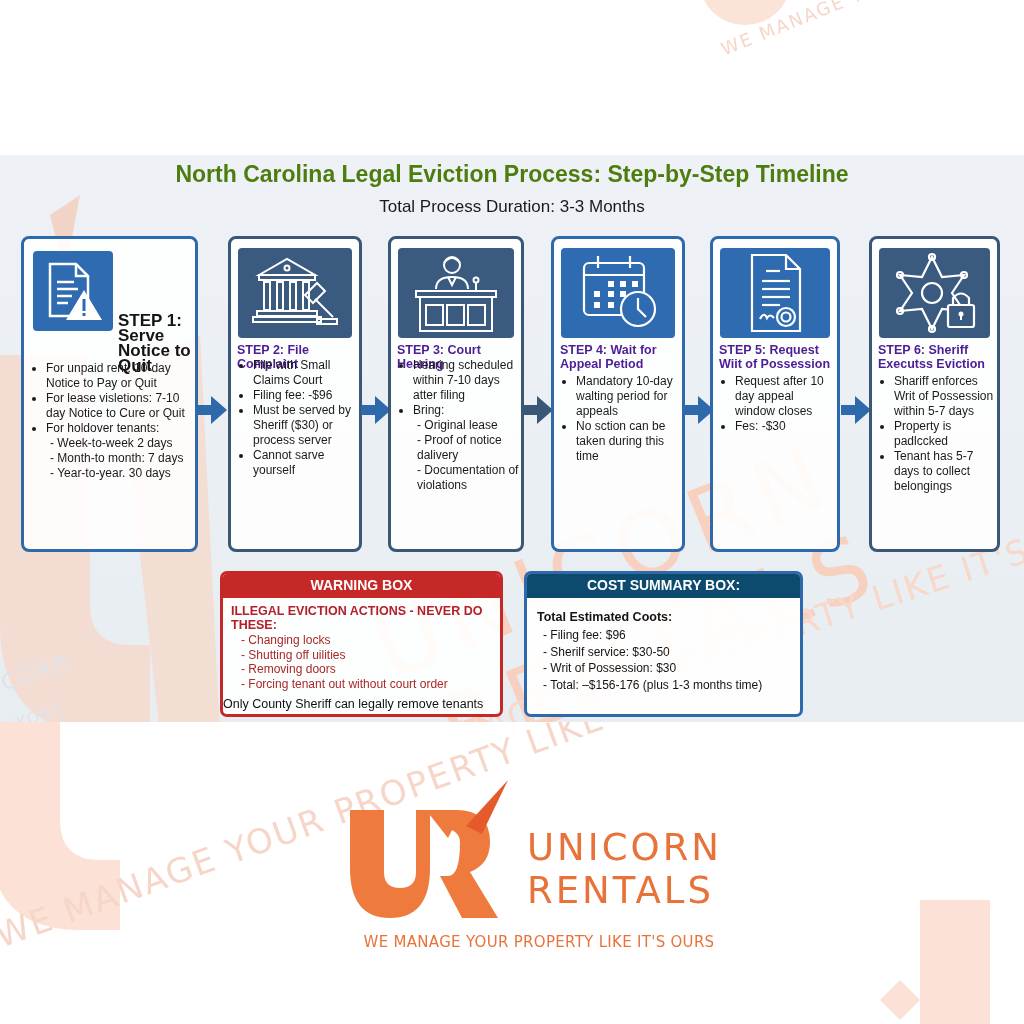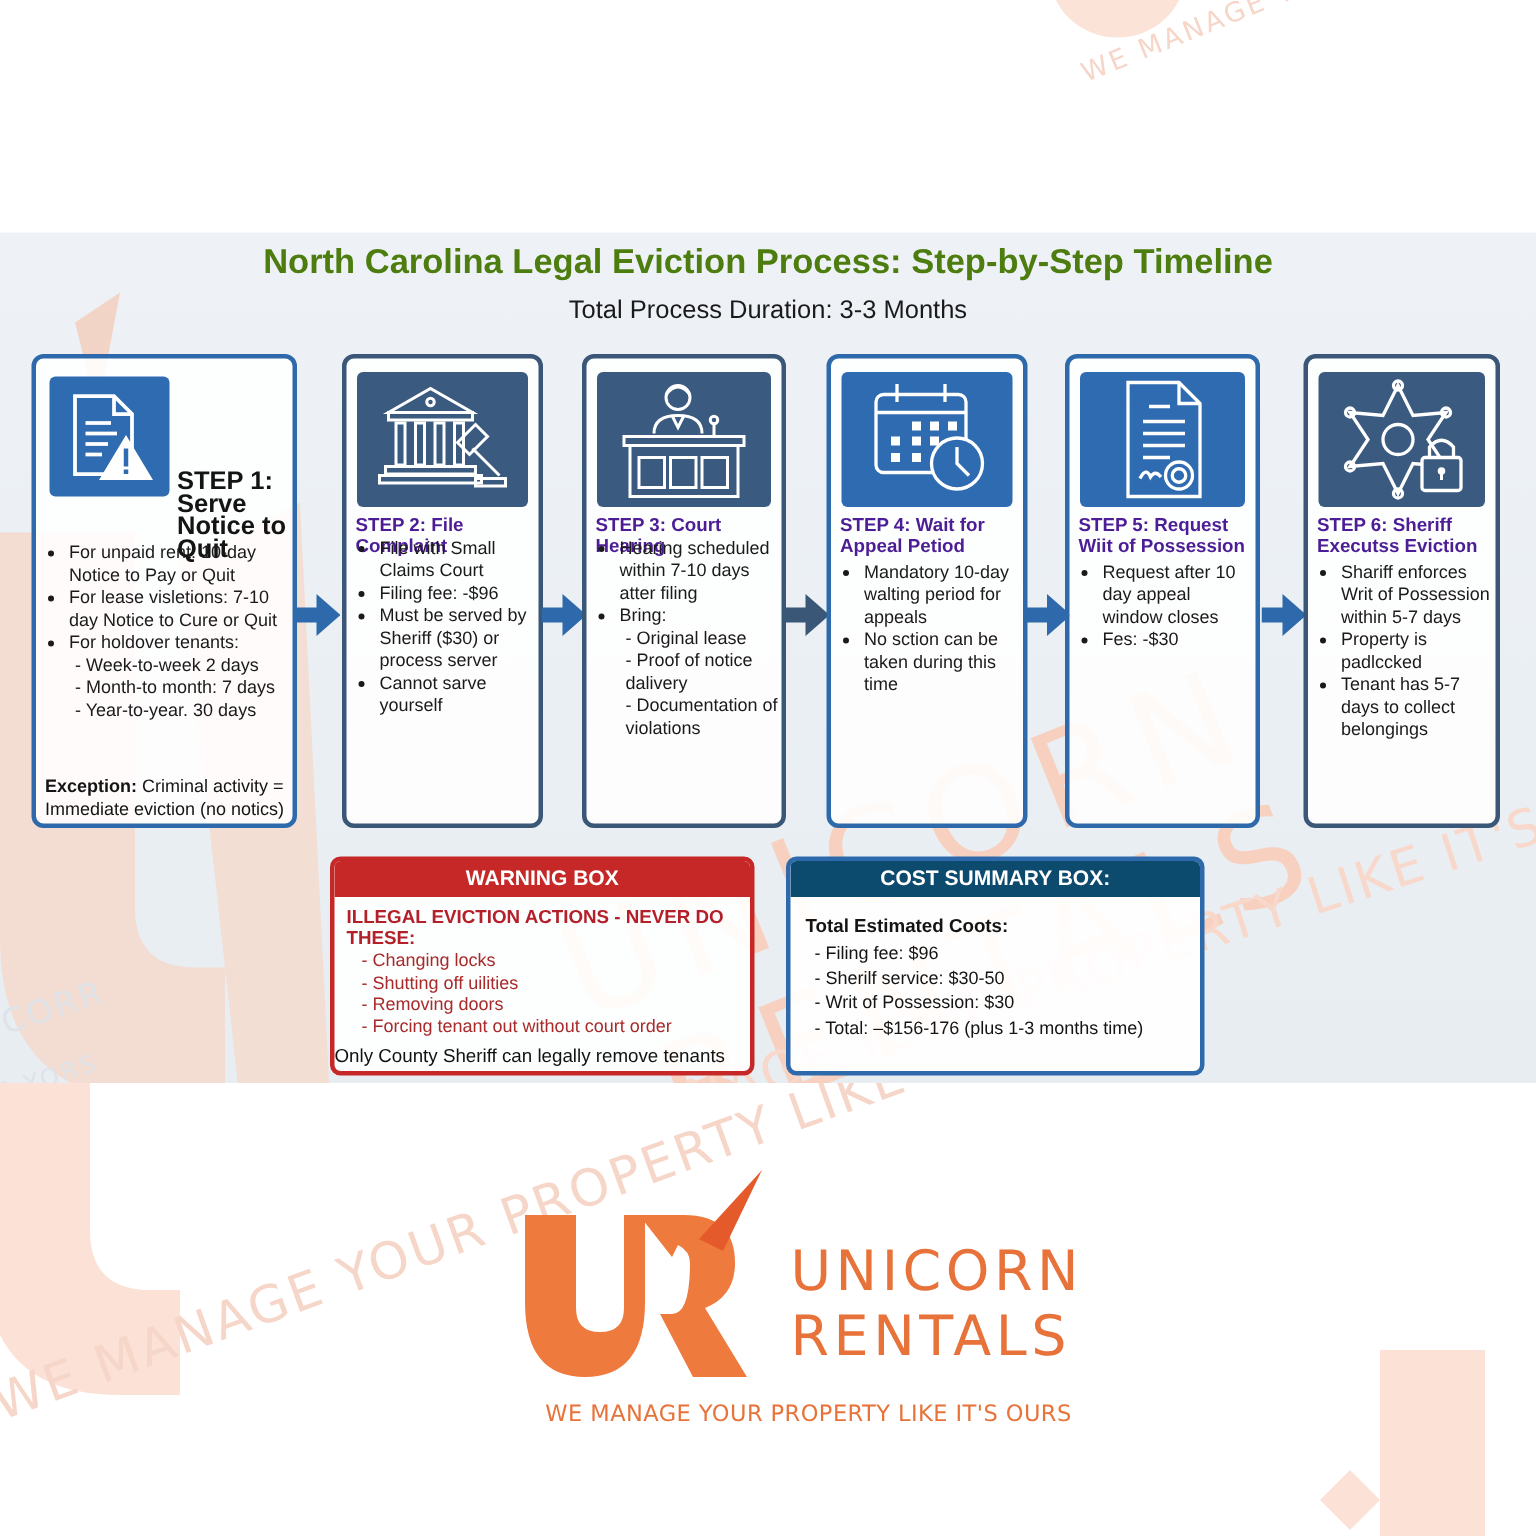--- a/index.html
+++ b/index.html
@@ -170,23 +170,20 @@
     <li>For lease visletions: 7-10 day Notice to Cure or Quit</li>
     <li>
       <span>For holdover tenants:</span>
       <ul class="sub">
         <li>Week-to-week 2 days</li>
         <li>Month-to month: 7 days</li>
         <li>Year-to-year. 30 days</li>
       </ul>
     </li>
   </ul>
-  <div class="exception">
-    <b>Exception:</b><span> Criminal activity = Immediate eviction (no notics)</span>
-  </div>
 </div>
 
 <svg class="arrow" style="left:197px; top:396px;" viewBox="0 0 30 28">
   <path d="M0 9 H14 V0 L30 14 L14 28 V19 H0 Z" fill="#2e6aab"></path>
 </svg>
 
 <div class="step dark" style="left:228px; width:134px;">
   <div class="icon-panel">
     <svg width="100" height="80" viewBox="0 0 100 80">
       <g fill="none" stroke="#fff" stroke-width="2">

